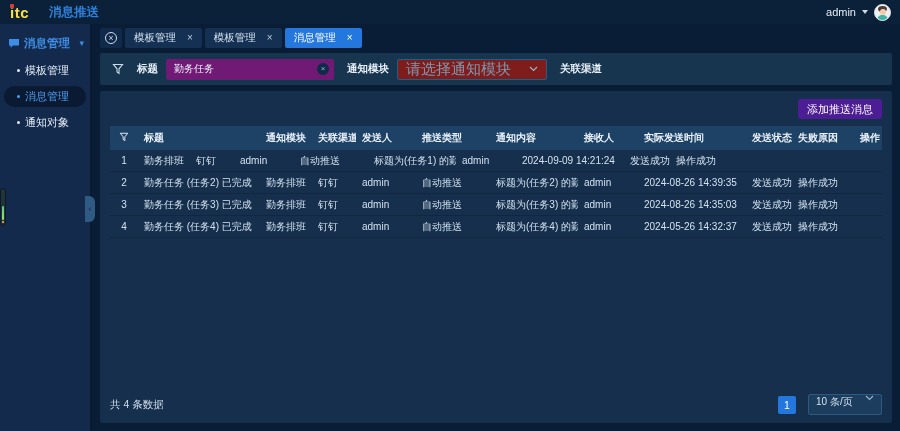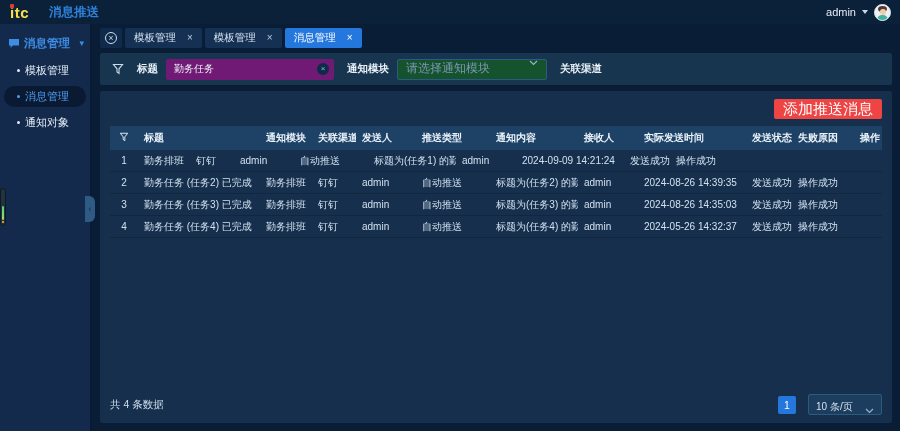--- a/index.html
+++ b/index.html
@@ -43,40 +43,40 @@
   .tab .x{font-size:10px;color:#b9c9da}
   .tab.active{background:#2478dd;color:#fff}
   .tab.active .x{color:#fff}
 
   
   .filterbar{height:32px;background:#18354f;border-radius:2px;display:flex;align-items:center;padding:0 12px;gap:8px;font-size:10.5px}
   .flabel{font-weight:bold;color:#e8f0f8;margin-left:5px}
   .input-wrap{position:relative}
   .finput{width:168px;height:21px;background:#701a75;border:none;border-radius:2px;color:#eef4fa;font-size:10px;padding:0 22px 0 8px;outline:none;font-family:Liberation Sans, sans-serif}
   .clear-btn{position:absolute;right:5px;top:4.5px;width:12px;height:12px;border-radius:50%;background:#0e2c49;color:#9fb8d0;font-size:8px;line-height:12px;text-align:center;cursor:pointer}
-  .fselect{width:150px;height:21px;background:#14532d;border:1px solid #2c5b82;border-radius:2px;display:flex;justify-content:space-between;padding:0 8px;color:#7e97b0;font-size:12px;cursor:pointer}
+  .fselect{width:150px;height:21px;background:#7f1d1d;border:1px solid #2c5b82;border-radius:2px;display:flex;align-items:center;justify-content:space-between;padding:0 8px;color:#7e97b0;font-size:15px;cursor:pointer}
 
   
   .panel{flex:1;background:#152f4d;border-radius:2px;margin-top:6px;padding:8px 10px;display:flex;flex-direction:column;min-height:0}
   .btn-row{display:flex;justify-content:flex-end}
-  .add-btn{height:20px;padding:0 9px;background:#ef4444;color:#fff;font-size:15px;border:none;border-radius:2px;cursor:pointer;font-family:inherit}
+  .add-btn{height:20px;padding:0 9px;background:#4c1d95;color:#fff;font-size:11px;border:none;border-radius:2px;cursor:pointer;font-family:inherit}
   .table{margin-top:7px;font-size:10px}
   .thead{display:flex;align-items:center;height:24px;background:#1e4265;font-weight:bold;color:#eaf2fb}
   .cell{padding:0 4px 0 6px;white-space:nowrap;overflow:hidden;flex-shrink:0}
   .c0{width:28px;text-align:center;padding:0}
   .c1{width:122px}.c2{width:52px}.c3{width:44px}.c4{width:60px}.c5{width:74px}
   .c6{width:88px}.c7{width:60px}.c8{width:108px}.c9{width:46px}.c10{width:62px}
   .c11{flex:1;text-align:center;flex-shrink:1}
   .trow{display:flex;align-items:center;height:22px;border-bottom:1px solid #10273f;color:#d3e1ef}
 
   
   .pfooter{margin-top:auto;display:flex;align-items:center;font-size:10.5px;color:#cfdeed;padding-top:8px}
   .pager{margin-left:auto;display:flex;align-items:center;gap:12px}
   .page-num{width:18px;height:18px;background:#2478dd;color:#fff;border-radius:2px;display:flex;align-items:center;justify-content:center;font-size:10.5px;cursor:pointer}
-  .size-select{width:74px;height:21px;background:#1c3d5e;border:1px solid #2c5b82;border-radius:2px;display:flex;align-items:flex-end;justify-content:space-between;padding:0 7px;font-size:10px;color:#d3e1ef;cursor:pointer}
+  .size-select{width:74px;height:21px;background:#1c3d5e;border:1px solid #2c5b82;border-radius:2px;display:flex;align-items:flex-start;justify-content:space-between;padding:0 7px;font-size:10px;color:#d3e1ef;cursor:pointer}
 </style>
 </head>
 <body>
 
 <div class="topbar">
   <div class="logo">itc</div>
   <i style="position:absolute;left:10px;top:4px;width:4px;height:4px;background:#e23b2e;border-radius:1px"></i>
   <div class="app-title">消息推送</div>
   <div class="topbar-right">
     <span class="username">admin</span>

